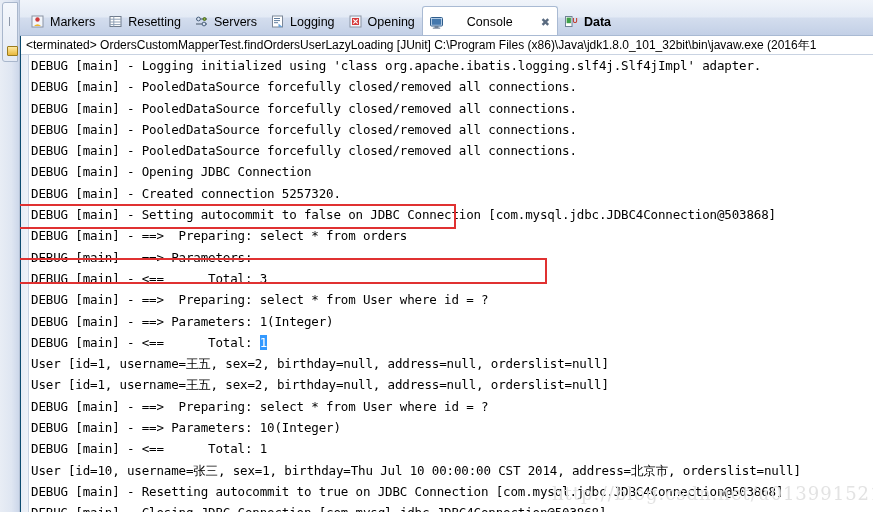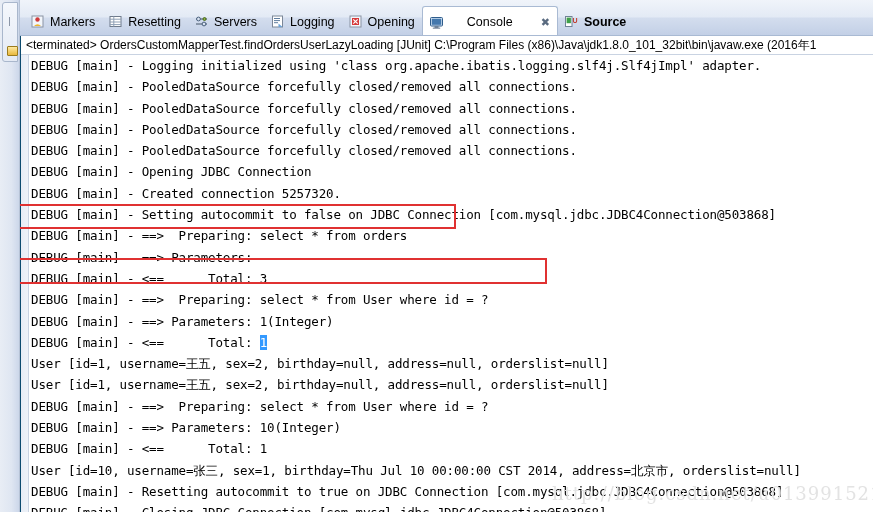--- a/index.html
+++ b/index.html
@@ -273,21 +273,21 @@
           <span class="tab-close">✖</span>
         </div>
         <div class="tab bold">
           <span class="ticon">
             <svg xmlns="http://www.w3.org/2000/svg" width="15" height="15" viewBox="0 0 15 15">
               <rect x="1.5" y="2.5" width="6.5" height="10" fill="#ffffff" stroke="#6f8296"></rect>
               <rect x="2.6" y="3.6" width="4.3" height="5.6" fill="#3fa04a"></rect>
               <text x="8.6" y="9.4" font-size="7" font-family="sans-serif" fill="#c0392b">U</text>
             </svg>
           </span>
-          <span>Source</span>
+          <span>Data</span>
         </div>
       </div>
   </div>
 
   <div class="launch-line">&lt;terminated&gt; OrdersCustomMapperTest.findOrdersUserLazyLoading [JUnit] C:\Program Files (x86)\Java\jdk1.8.0_101_32bit\bin\javaw.exe (2016年1</div>
 
   <div class="console-wrap">
     <div class="console-gutter"></div>
     <div class="console-lines" id="console-host"><div class="cline">DEBUG [main] - Logging initialized using 'class org.apache.ibatis.logging.slf4j.Slf4jImpl' adapter.</div><div class="cline">DEBUG [main] - PooledDataSource forcefully closed/removed all connections.</div><div class="cline">DEBUG [main] - PooledDataSource forcefully closed/removed all connections.</div><div class="cline">DEBUG [main] - PooledDataSource forcefully closed/removed all connections.</div><div class="cline">DEBUG [main] - PooledDataSource forcefully closed/removed all connections.</div><div class="cline">DEBUG [main] - Opening JDBC Connection</div><div class="cline">DEBUG [main] - Created connection 5257320.</div><div class="cline">DEBUG [main] - Setting autocommit to false on JDBC Connection [com.mysql.jdbc.JDBC4Connection@503868]</div><div class="cline">DEBUG [main] - ==&gt;  Preparing: select * from orders </div><div class="cline">DEBUG [main] - ==&gt; Parameters: </div><div class="cline">DEBUG [main] - &lt;==      Total: 3</div><div class="cline">DEBUG [main] - ==&gt;  Preparing: select * from User where id = ? </div><div class="cline">DEBUG [main] - ==&gt; Parameters: 1(Integer)</div><div class="cline"><span>DEBUG [main] - &lt;==      Total: </span><span class="sel">1</span></div><div class="cline">User [id=1, username=王五, sex=2, birthday=null, address=null, orderslist=null]</div><div class="cline">User [id=1, username=王五, sex=2, birthday=null, address=null, orderslist=null]</div><div class="cline">DEBUG [main] - ==&gt;  Preparing: select * from User where id = ? </div><div class="cline">DEBUG [main] - ==&gt; Parameters: 10(Integer)</div><div class="cline">DEBUG [main] - &lt;==      Total: 1</div><div class="cline">User [id=10, username=张三, sex=1, birthday=Thu Jul 10 00:00:00 CST 2014, address=北京市, orderslist=null]</div><div class="cline">DEBUG [main] - Resetting autocommit to true on JDBC Connection [com.mysql.jdbc.JDBC4Connection@503868]</div><div class="cline">DEBUG [main] - Closing JDBC Connection [com.mysql.jdbc.JDBC4Connection@503868]</div></div>
   </div>

